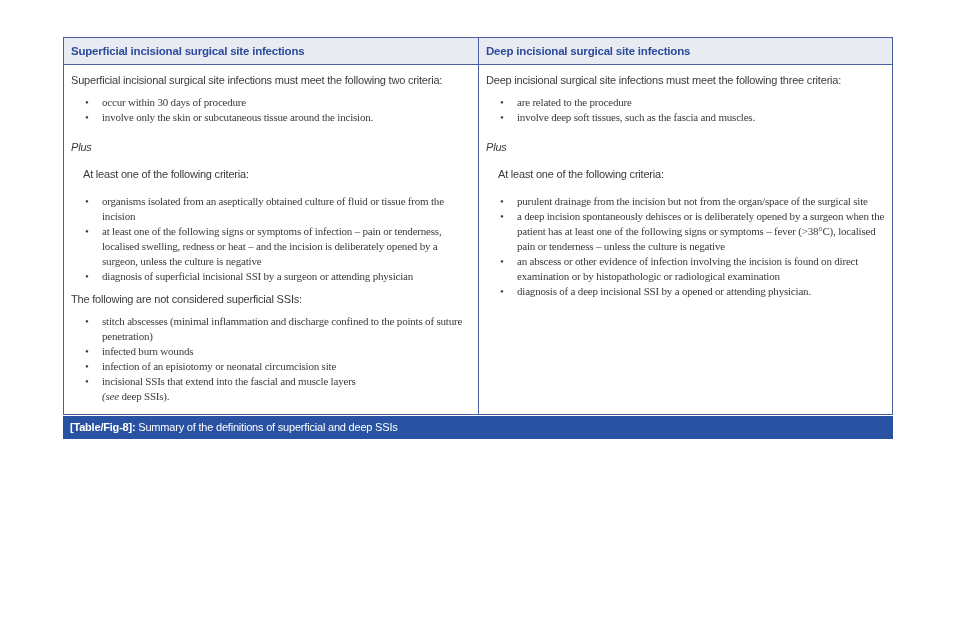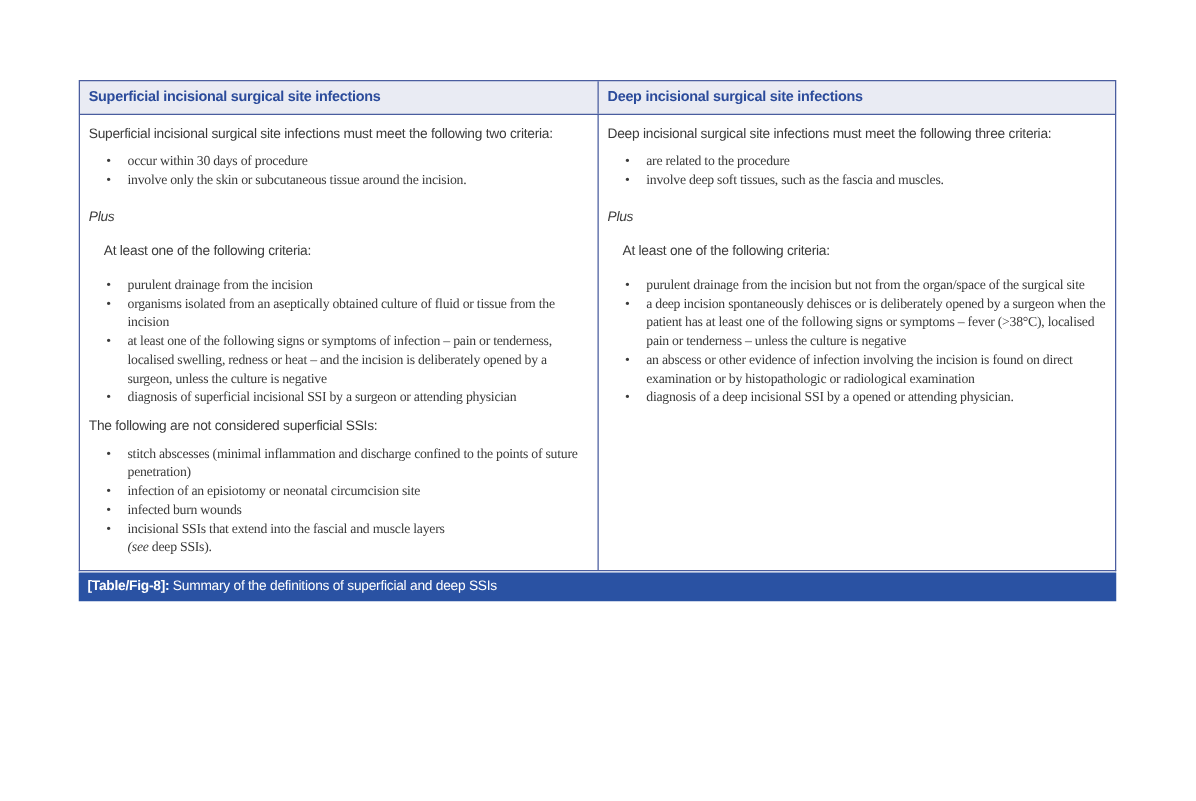--- a/index.html
+++ b/index.html
@@ -13,21 +13,21 @@
   }
   * { box-sizing: border-box; margin: 0; padding: 0; }
   html, body {
     width: 957px; height: 641px;
     background: var(--page-bg);
     font-family: "Liberation Sans", "DejaVu Sans", sans-serif;
     overflow: hidden;
   }
   .fig-table {
     position: absolute;
-    left: 63px; top: 64px;
+    left: 63px; top: 37px;
     width: 830px;
     color: var(--body-text);
     font-size: 11px;
     line-height: 15px;
     letter-spacing: -0.2px;
   }
   .thead {
     display: flex;
     background: var(--header-bg);
     border: 1px solid var(--table-border);
@@ -90,30 +90,29 @@
 
     <div class="td">
       <p class="para">Superficial incisional surgical site infections must meet the following two criteria:</p>
       <ul class="bullets">
         <li>occur within 30 days of procedure</li>
         <li>involve only the skin or subcutaneous tissue around the incision.</li>
       </ul>
       <p class="plus">Plus</p>
       <p class="subhead">At least one of the following criteria:</p>
       <ul class="bullets">
-        <li>purulent drainage from the incision</li>
         <li>organisms isolated from an aseptically obtained culture of fluid or tissue from the incision</li>
         <li>at least one of the following signs or symptoms of infection – pain or tenderness, localised swelling, redness or heat – and the incision is deliberately opened by a surgeon, unless the culture is negative</li>
         <li>diagnosis of superficial incisional SSI by a surgeon or attending physician</li>
       </ul>
       <p class="para gap-above">The following are not considered superficial SSIs:</p>
       <ul class="bullets">
         <li>stitch abscesses (minimal inflammation and discharge confined to the points of suture penetration)</li>
+        <li>infected burn wounds</li>
         <li>infection of an episiotomy or neonatal circumcision site</li>
-        <li>infected burn wounds</li>
         <li><span>incisional SSIs that extend into the fascial and muscle layers</span><br><span class="italic">(see</span><span> deep SSIs).</span></li>
       </ul>
     </div>
 
     <div class="td">
       <p class="para">Deep incisional surgical site infections must meet the following three criteria:</p>
       <ul class="bullets">
         <li>are related to the procedure</li>
         <li>involve deep soft tissues, such as the fascia and muscles.</li>
       </ul>

